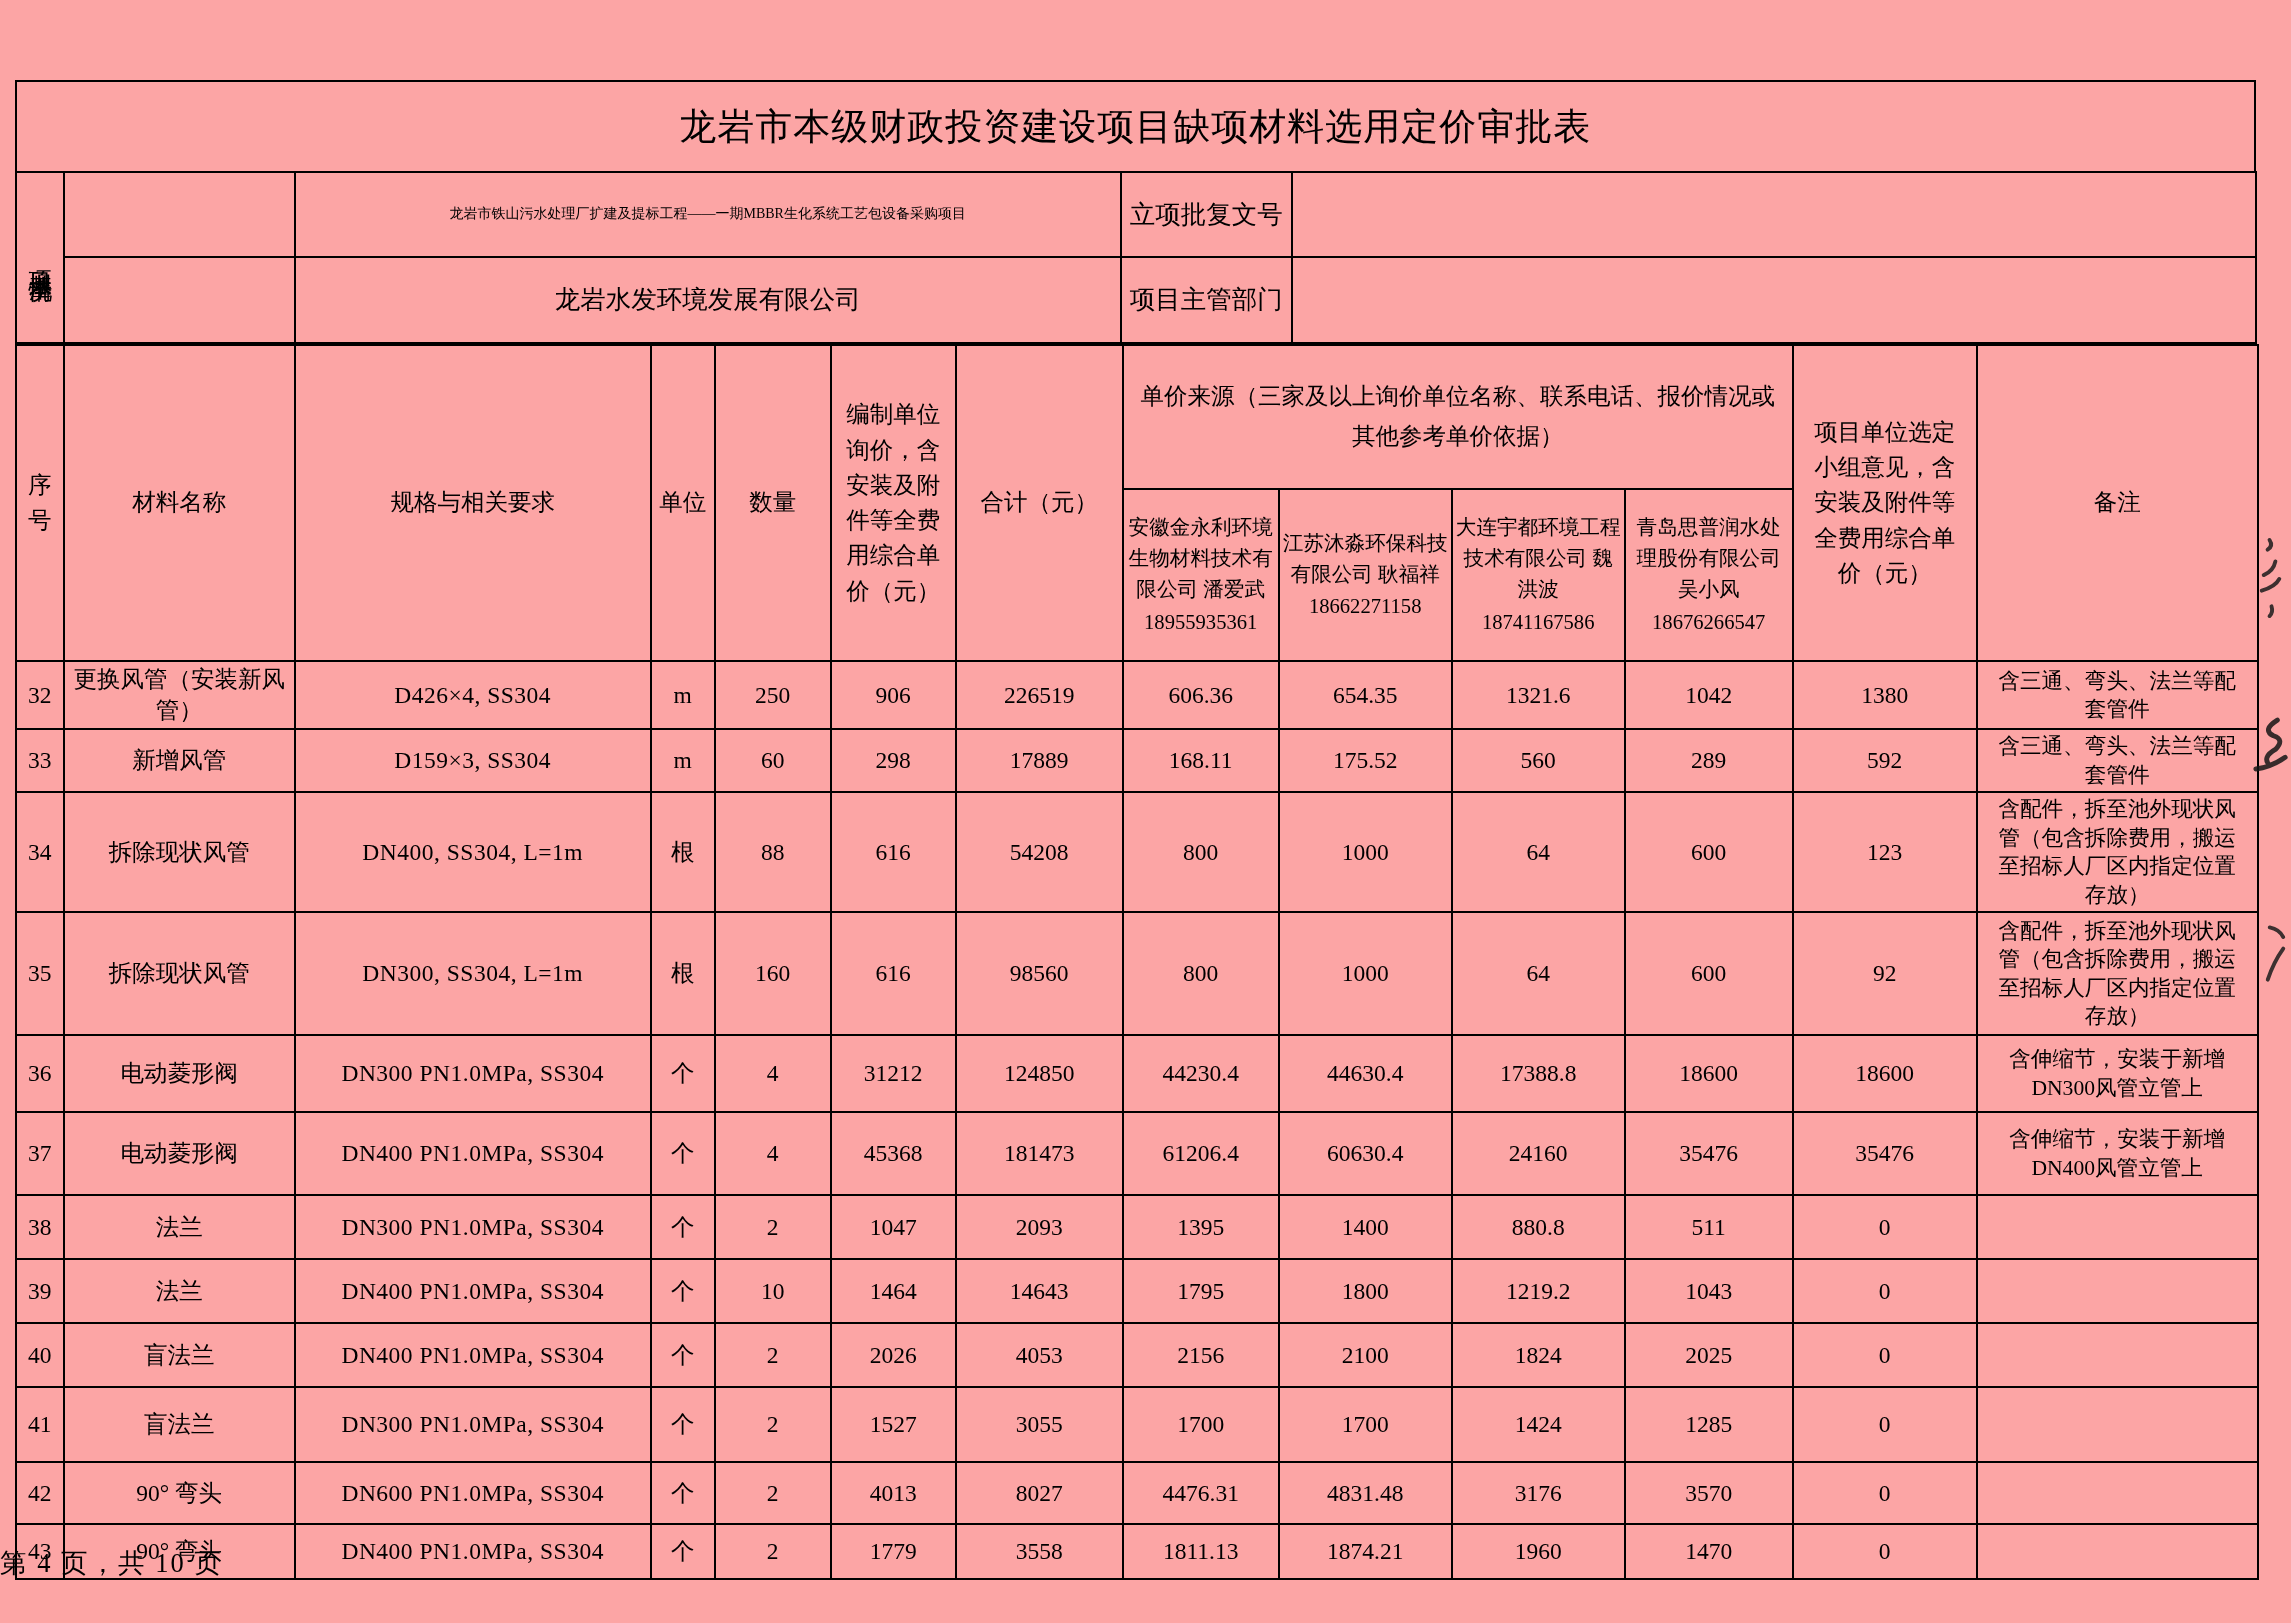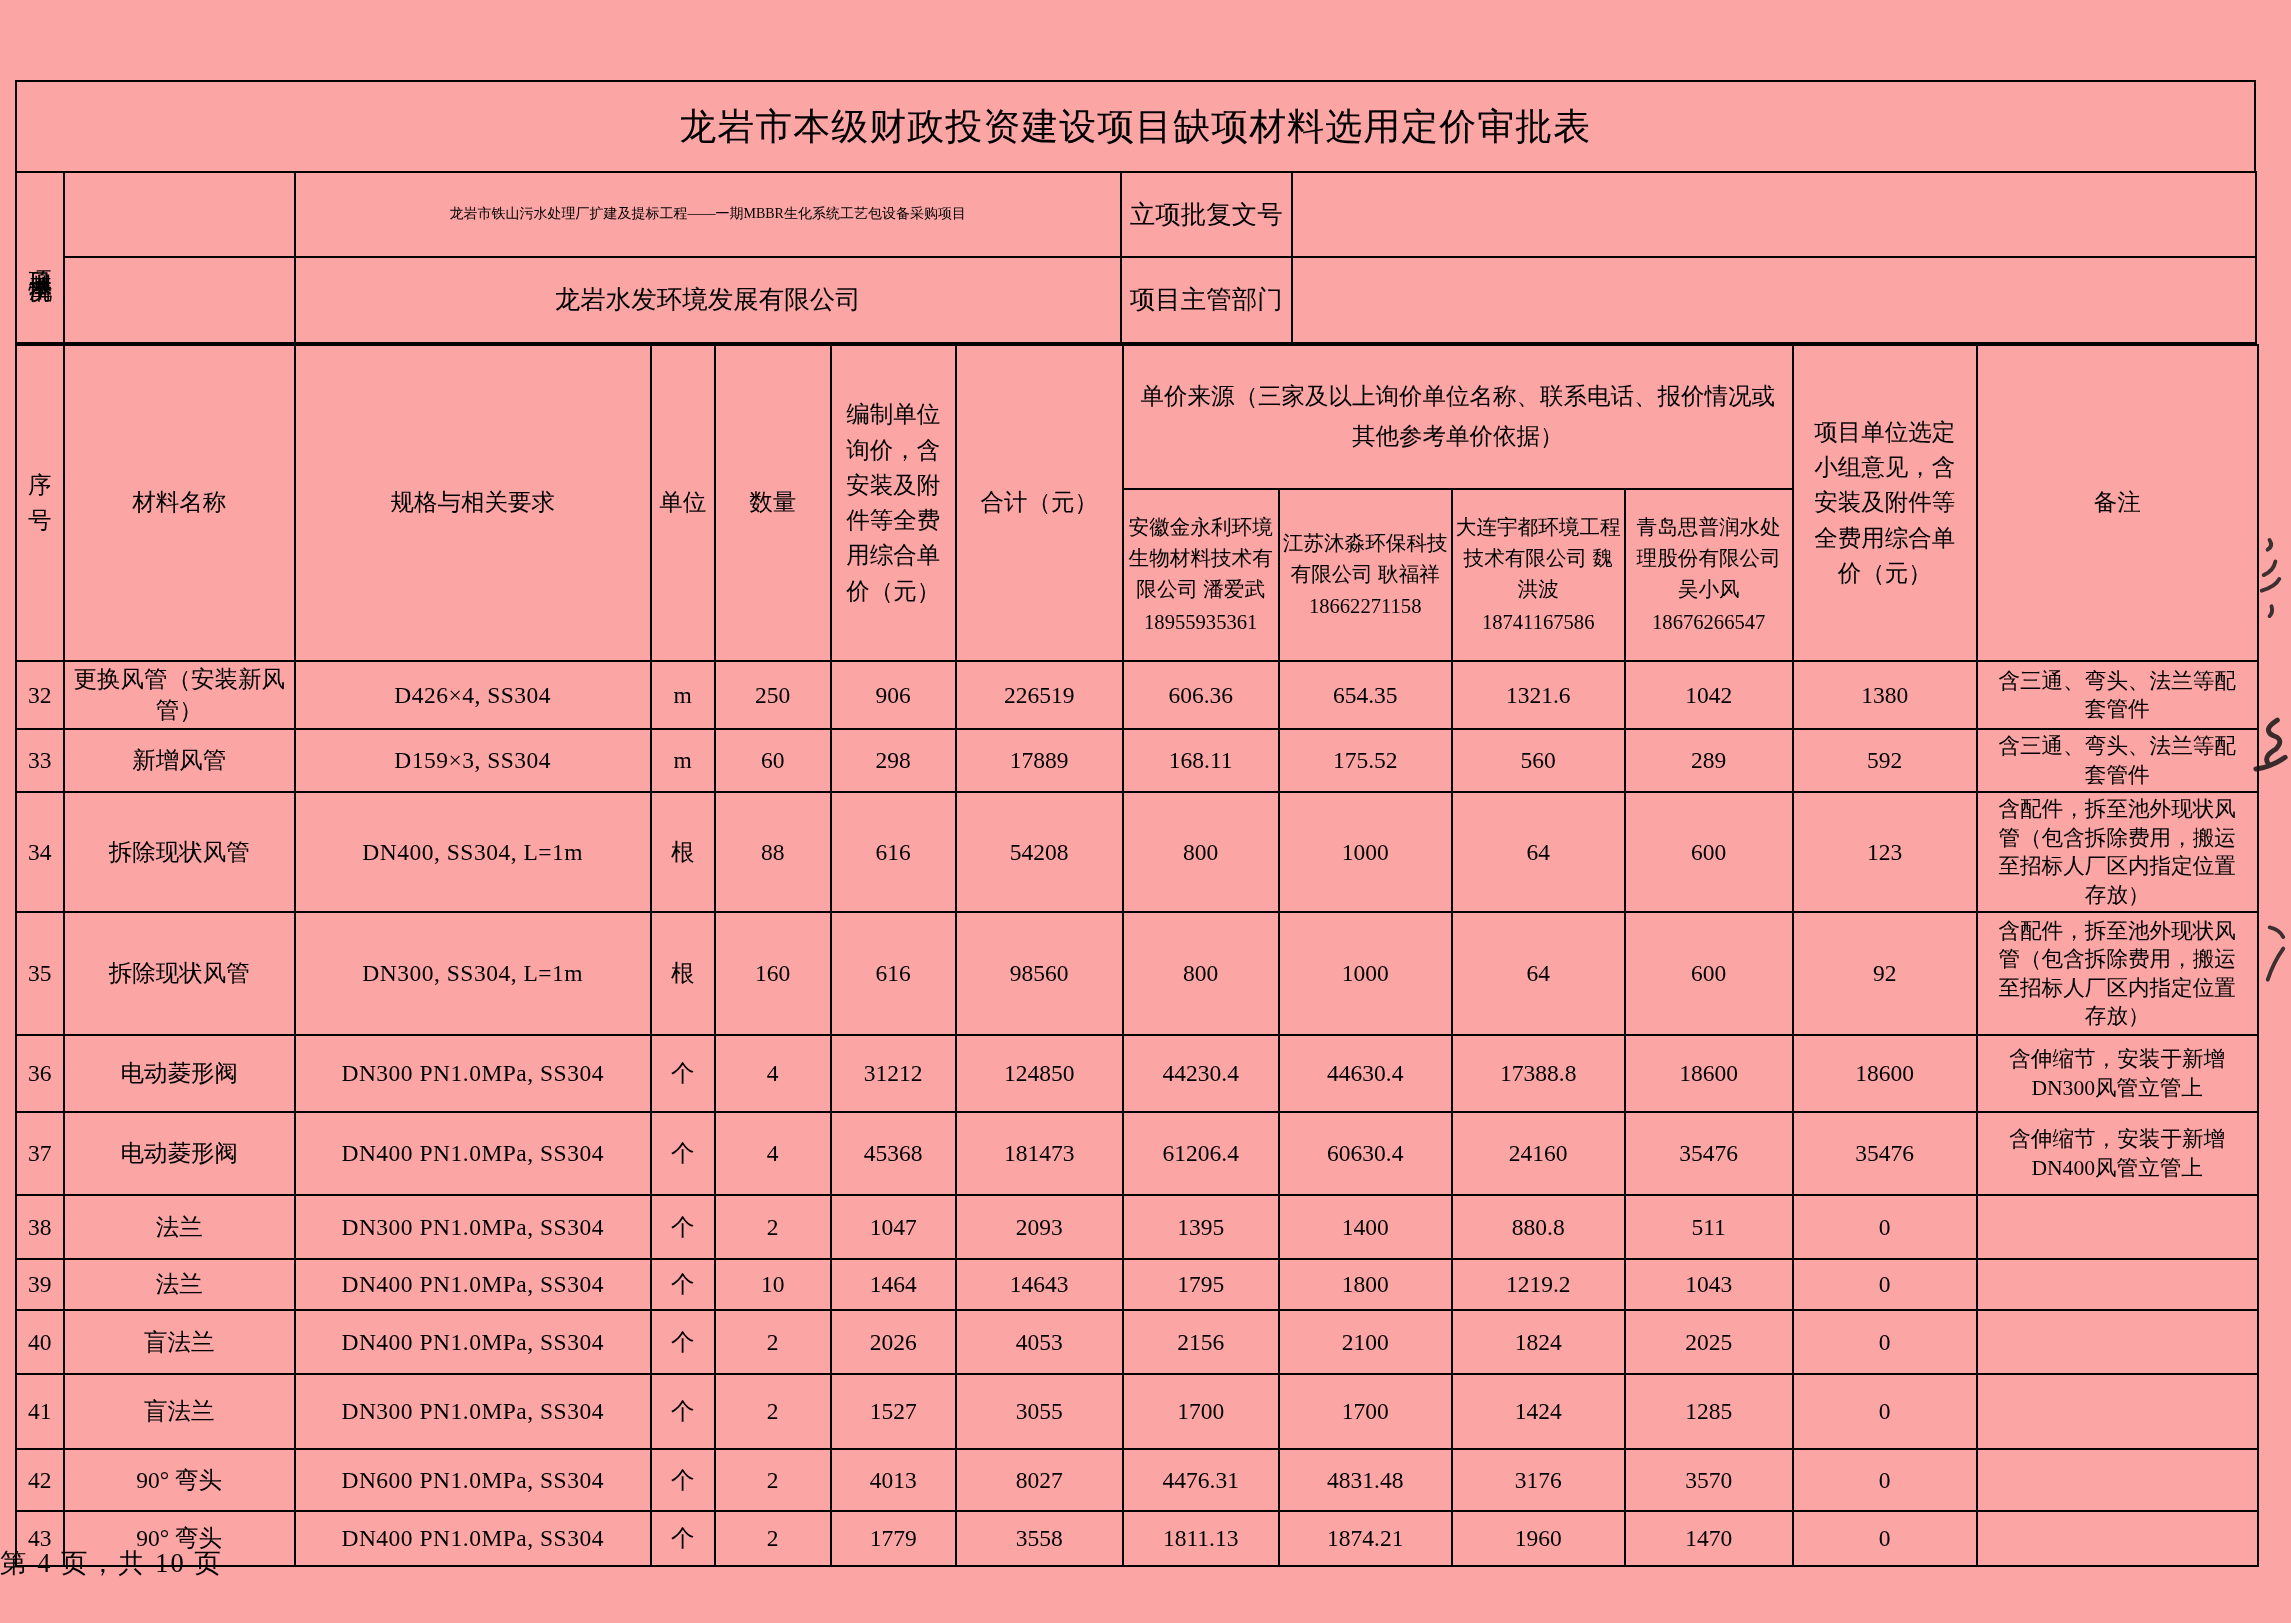--- a/index.html
+++ b/index.html
@@ -228,21 +228,21 @@
           <td>2</td>
           <td>1047</td>
           <td>2093</td>
           <td>1395</td>
           <td>1400</td>
           <td>880.8</td>
           <td>511</td>
           <td>0</td>
           <td class="cell-remark"></td>
         </tr>
-        <tr style="height:51px">
+        <tr style="height:64px">
           <td>39</td>
           <td>法兰</td>
           <td class="cell-spec">DN400 PN1.0MPa, SS304</td>
           <td>个</td>
           <td>10</td>
           <td>1464</td>
           <td>14643</td>
           <td>1795</td>
           <td>1800</td>
           <td>1219.2</td>

